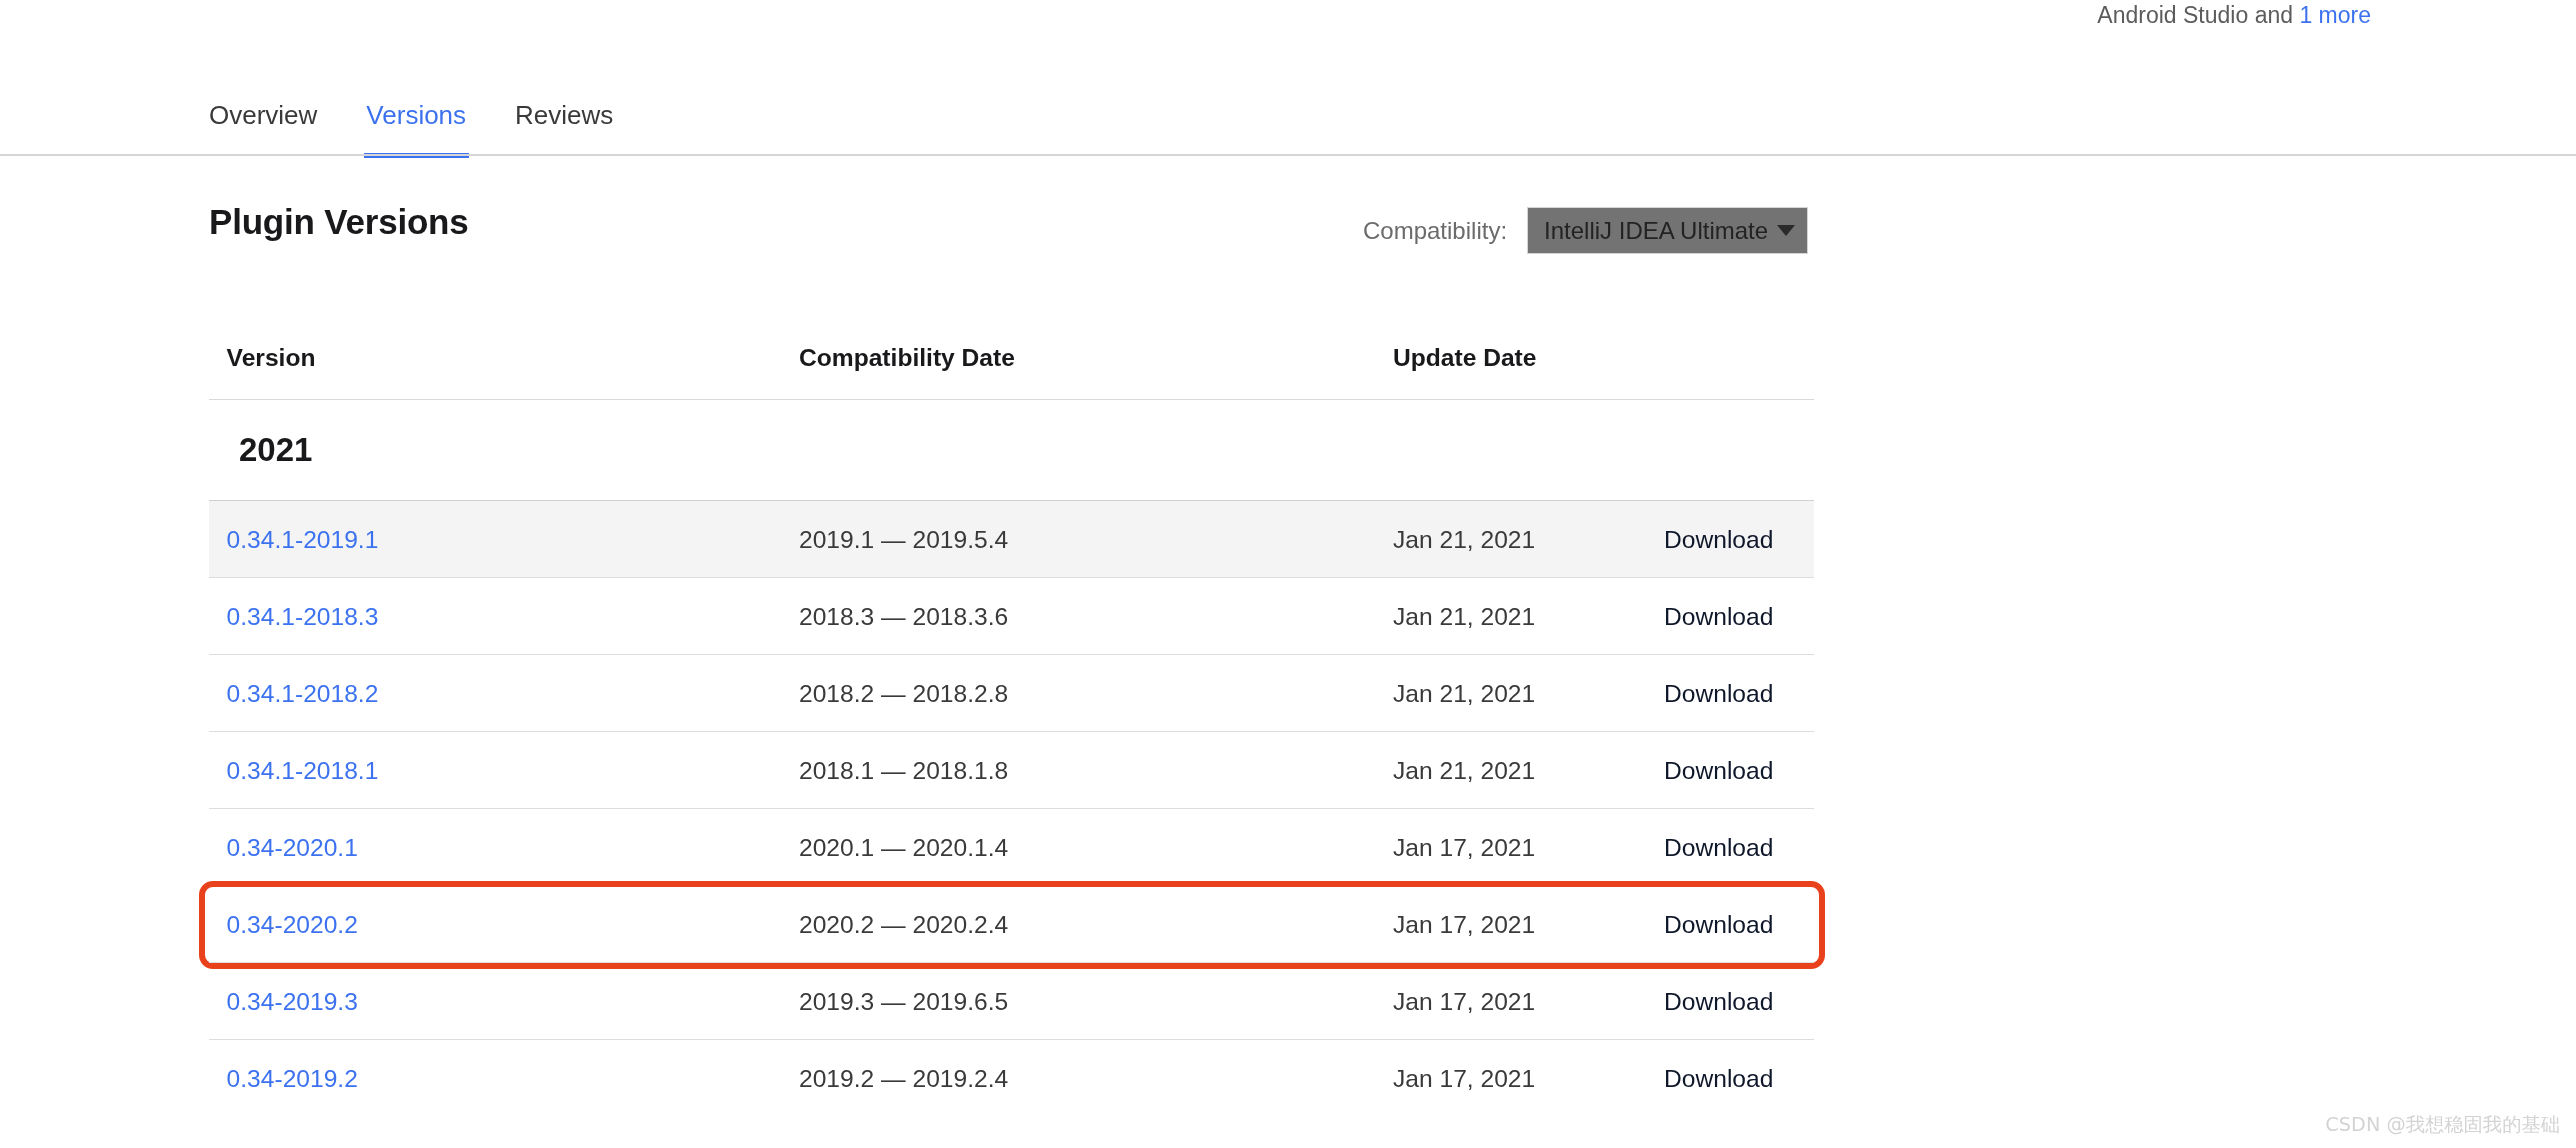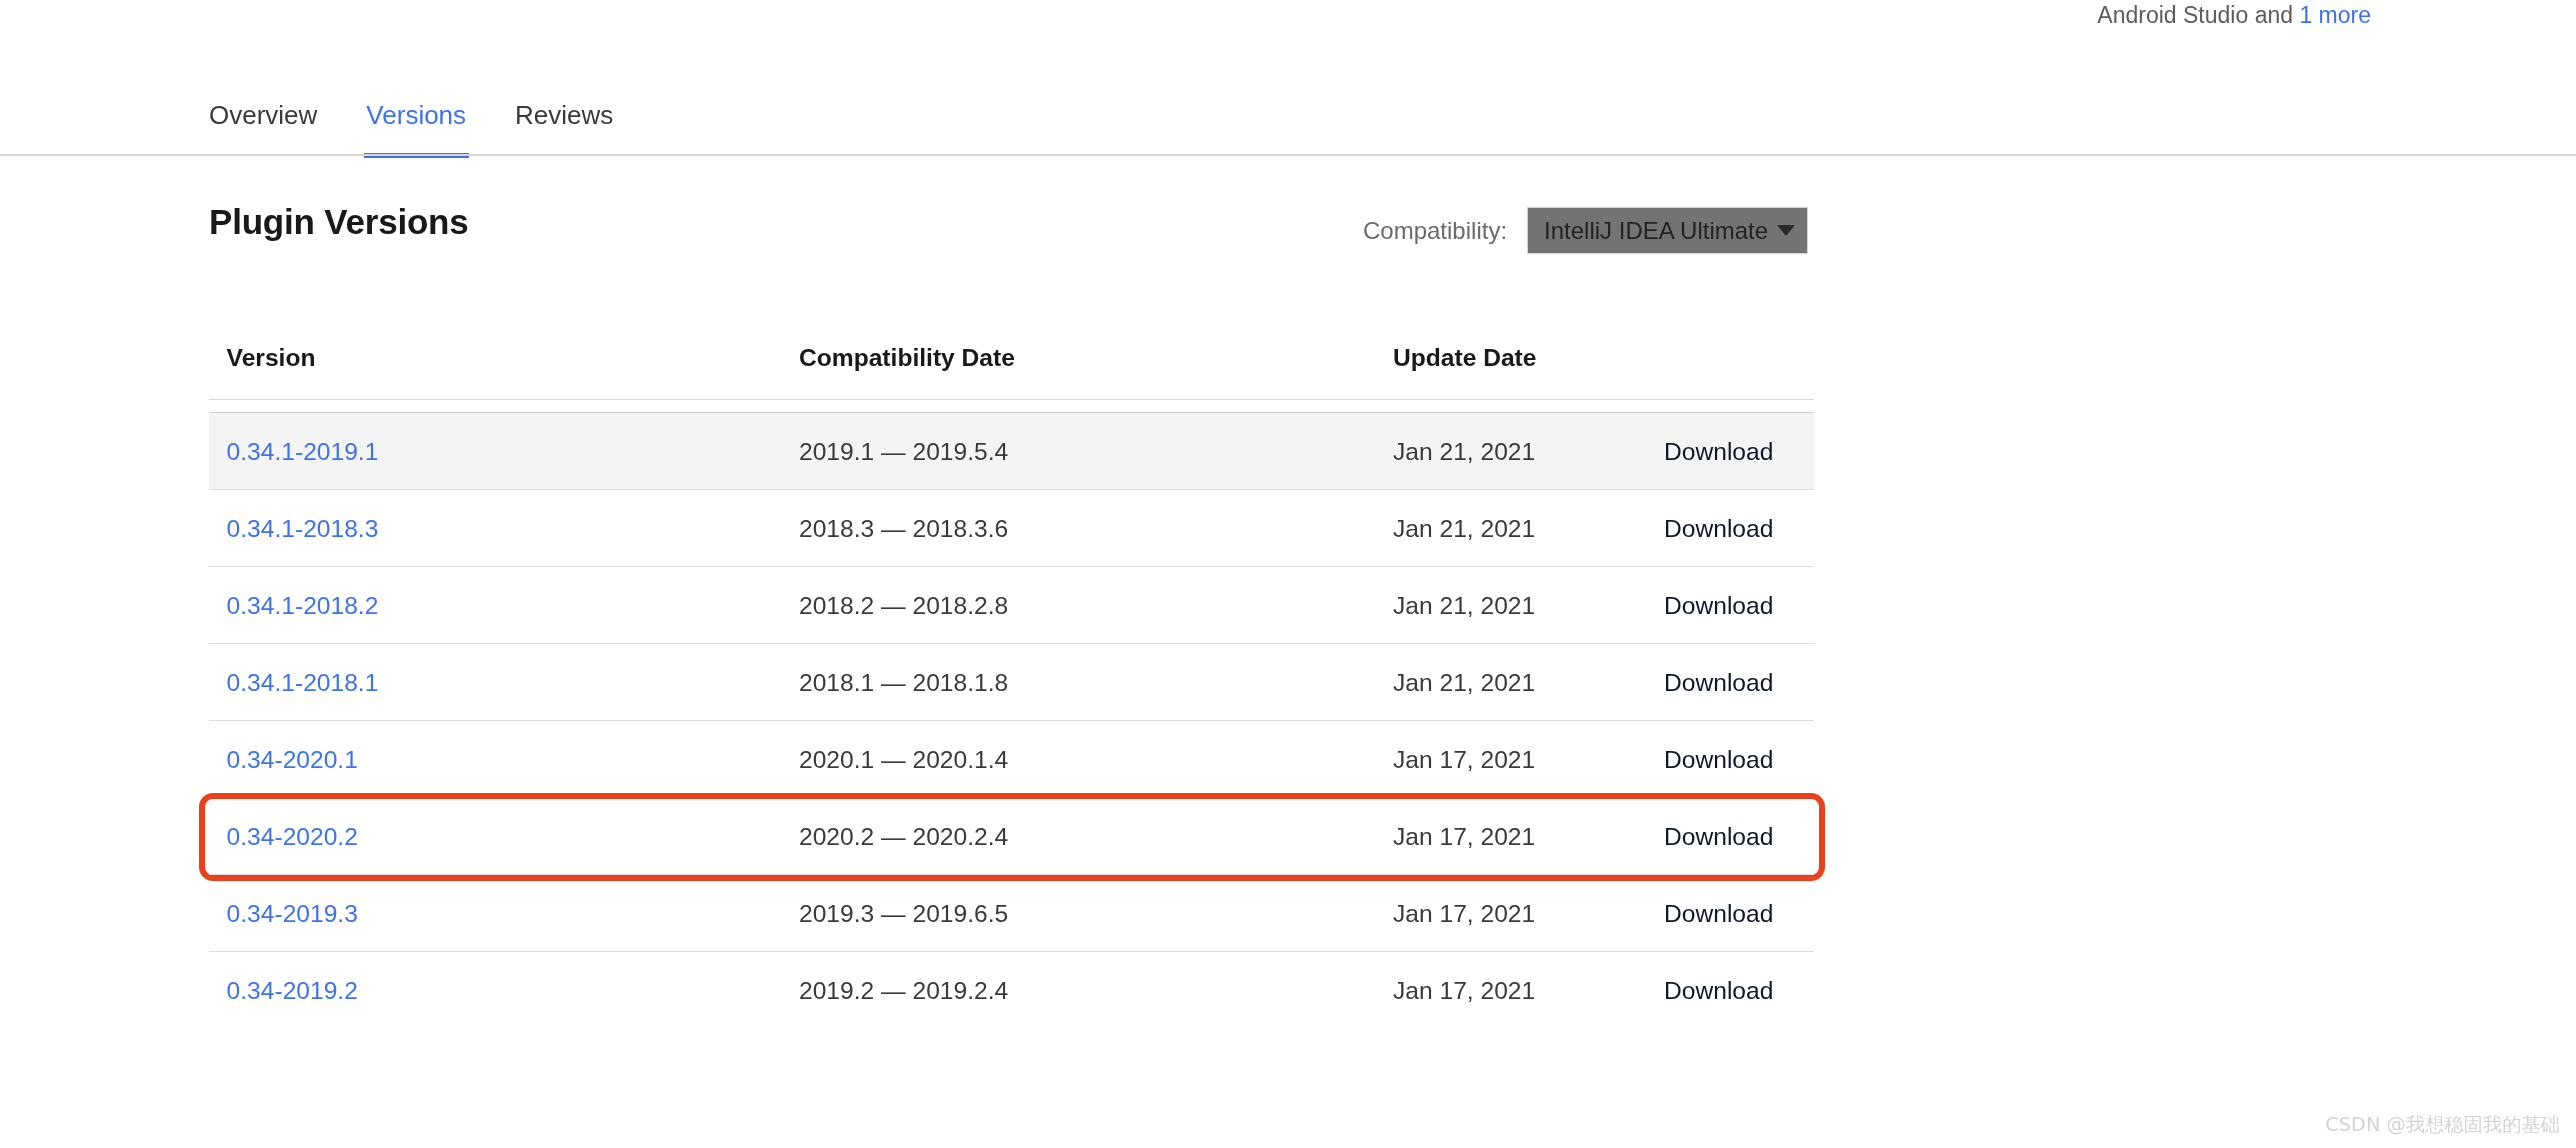--- a/index.html
+++ b/index.html
@@ -165,21 +165,21 @@
     font-size: 33px;
     font-weight: bold;
     color: #19191c;
   }
 
   .row {
     position: relative;
     height: 77px;
     border-top: 1.8px solid #dddddd;
   }
-  .row:first-of-type { border-top: 1.8px solid #d0d0d0; margin-top: 12px; }
+  .row:first-of-type { border-top: 1.8px solid #d0d0d0; }
   .row.shaded { background: #f4f4f4; }
   .cell {
     position: absolute;
     top: 0;
     height: 77px;
     display: flex;
     align-items: center;
     font-size: 24.6px;
     white-space: nowrap;
   }
@@ -246,20 +246,23 @@
     </div>
   </div>
 
   <div class="table">
     <div class="thead">
       <div class="th c1">Version</div>
       <div class="th c2">Compatibility Date</div>
       <div class="th c3">Update Date</div>
     </div>
 
+    <div class="year-head">
+      <span>2021</span>
+    </div>
 
     <div id="rows-host">
         <div class="row shaded">
           <div class="cell version">0.34.1-2019.1</div>
           <div class="cell range">2019.1 — 2019.5.4</div>
           <div class="cell date">Jan 21, 2021</div>
           <div class="cell dl">Download</div>
         </div>
         <div class="row">
           <div class="cell version">0.34.1-2018.3</div>

